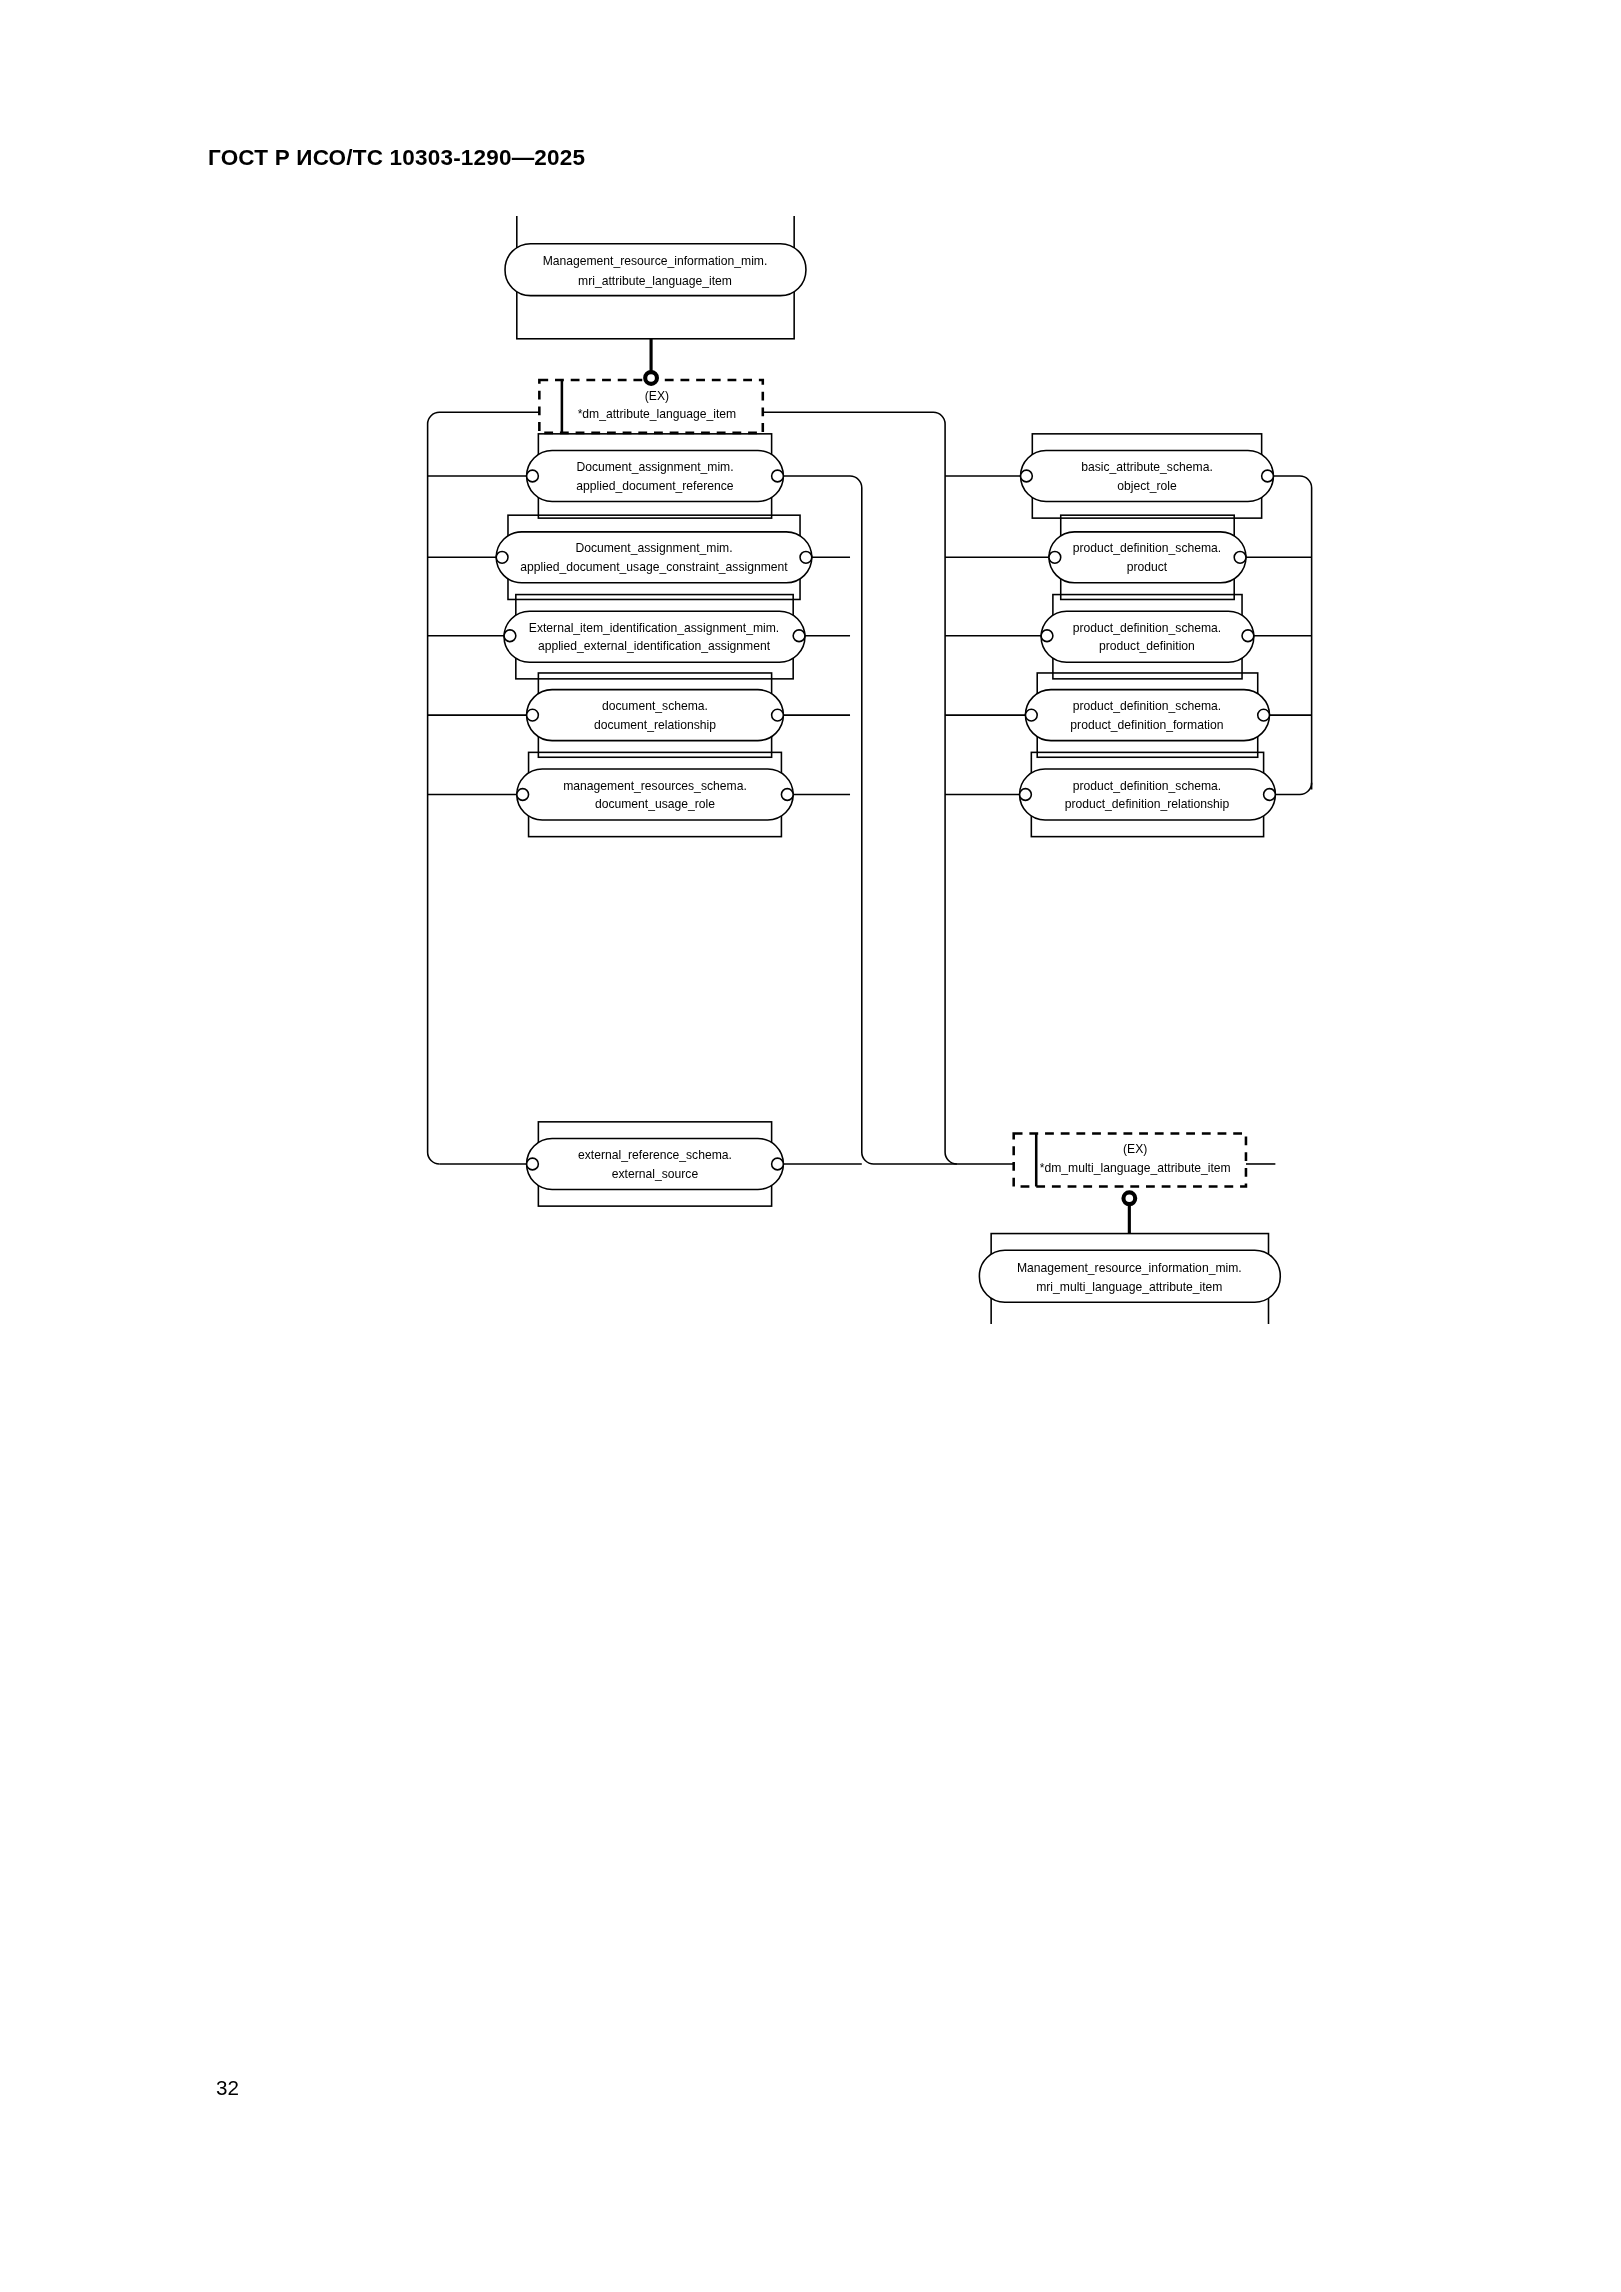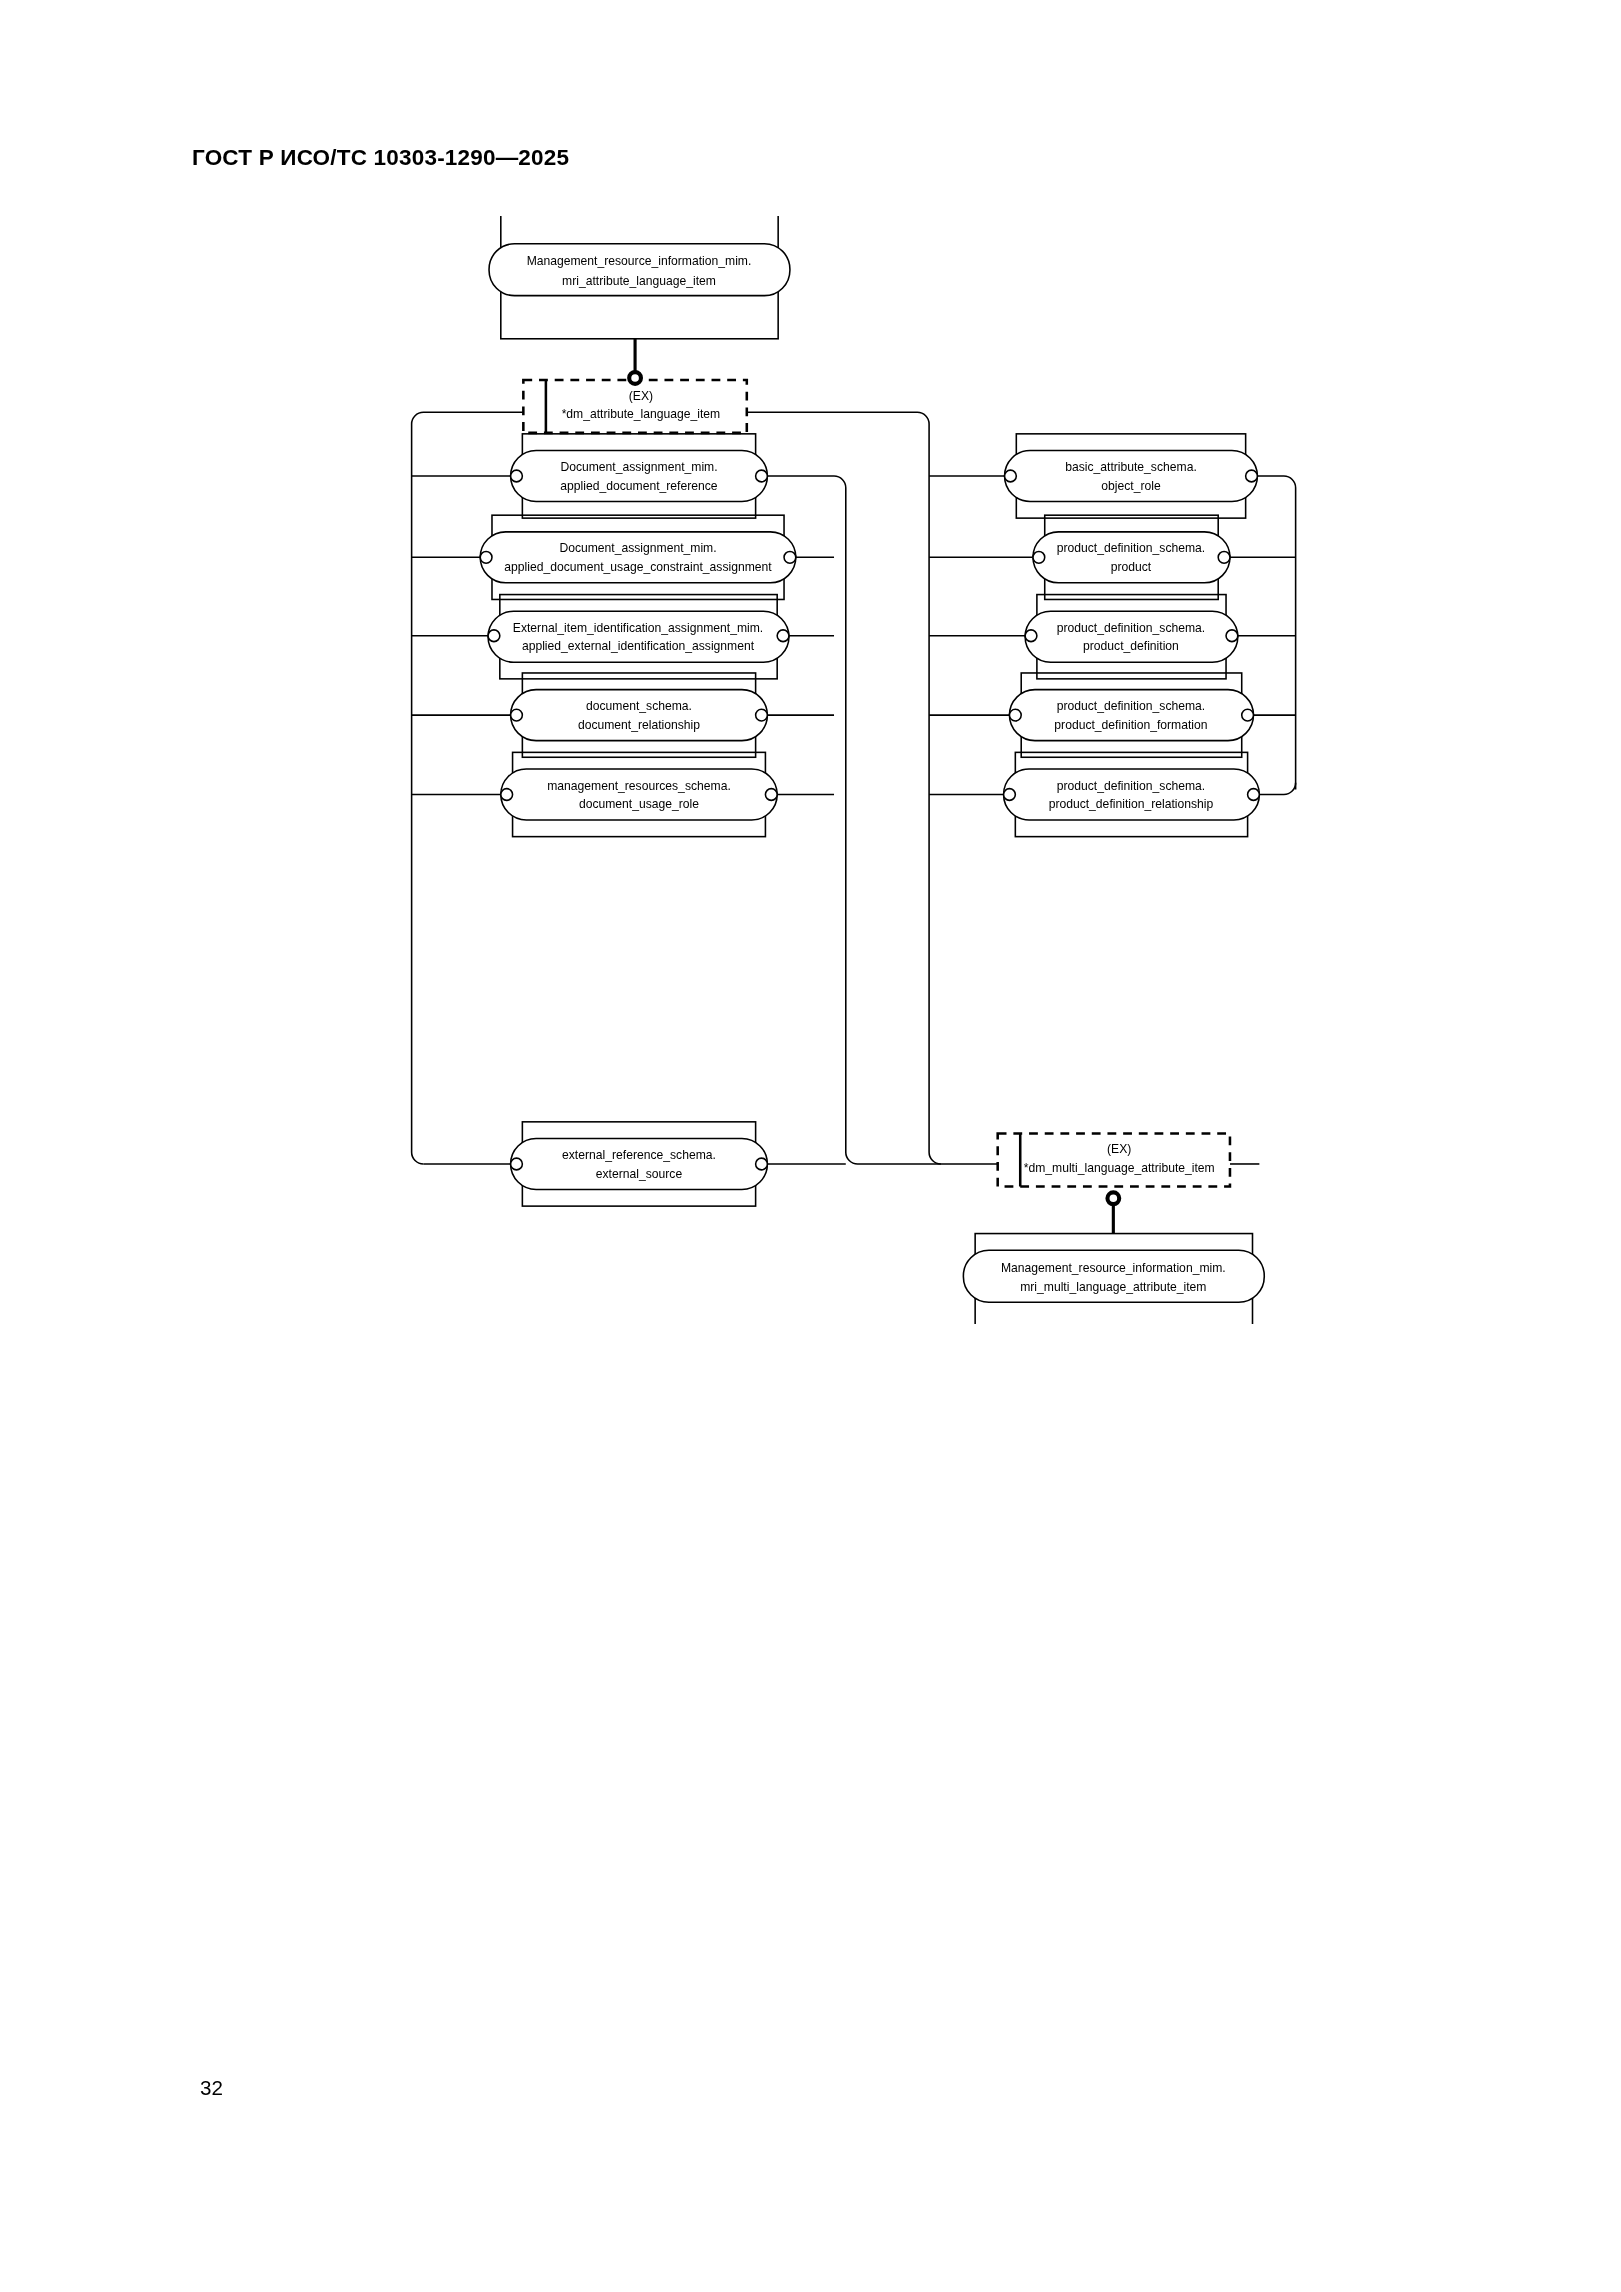--- a/index.html
+++ b/index.html
@@ -10,21 +10,21 @@
   body {
     width: 1621px;
     height: 2293px;
     font-family: "Liberation Sans", sans-serif;
     color: #000000;
     position: relative;
     overflow: hidden;
   }
   .page {
     position: absolute;
-    left: 0; top: 0;
+    left: 16px; top: 0;
     width: 1300px;
     height: 2293px;
   }
   .doc-header {
     position: absolute;
     left: 192px;
     top: 145px;
     font-size: 22.5px;
     font-weight: bold;
     letter-spacing: 0.2px;

